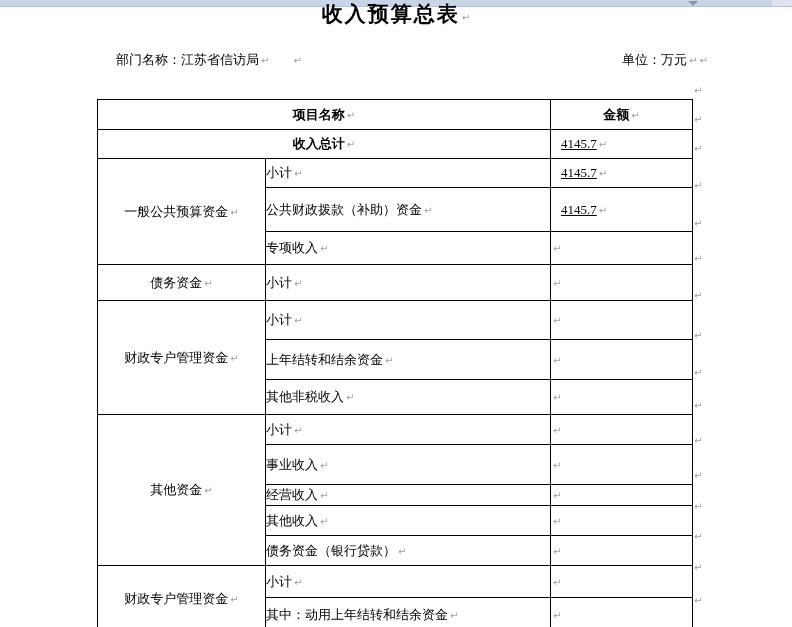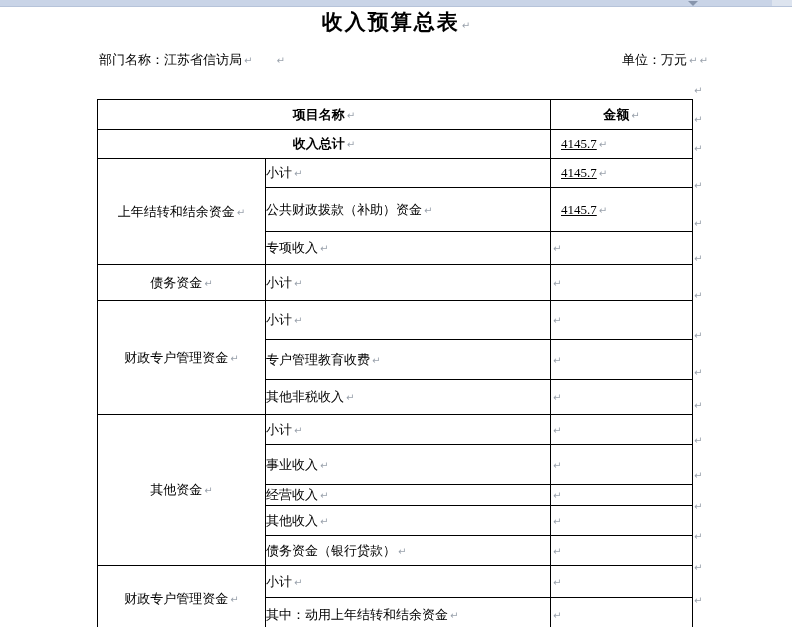--- a/index.html
+++ b/index.html
@@ -6,25 +6,25 @@
   body{font-family:"Liberation Serif","DejaVu Serif",serif;}
   .screen{position:relative;width:792px;height:627px;background:#ffffff;overflow:hidden;}
 
   
   .chrome-strip{position:absolute;left:0;top:0;width:792px;height:6px;background:#c9d4e7;border-bottom:1px solid #b6c3d9;}
   .chrome-strip .lighter{position:absolute;right:0;top:0;width:20px;height:6px;background:#dde4ef;}
   .ruler-marker{position:absolute;left:688px;top:1px;width:0;height:0;
     border-left:5px solid transparent;border-right:5px solid transparent;border-top:5px solid #8795ac;}
 
   
-  .title-line{position:absolute;left:0;top:8px;width:792px;text-align:center;}
+  .title-line{position:absolute;left:0;top:0;width:792px;text-align:center;}
   .title-line .title{font-size:21px;font-weight:bold;color:#000;letter-spacing:2px;}
 
   
-  .dept{position:absolute;left:99px;top:51px;font-size:13px;color:#000;}
+  .dept{position:absolute;left:116px;top:51px;font-size:13px;color:#000;}
   .unit{position:absolute;left:622px;top:51px;font-size:13px;color:#000;}
 
   
   .mk{font-family:"DejaVu Sans",sans-serif;font-size:10px;color:#9aa2ac;font-weight:normal;margin-left:2px;vertical-align:baseline;}
   .mk2{margin-left:24px;}
 
   
   table.budget{position:absolute;left:97px;top:75px;border-collapse:collapse;table-layout:fixed;width:595px;margin-top:24px;}
   table.budget th, table.budget td{border:1px solid #000;padding:0;font-size:13px;color:#000;vertical-align:middle;overflow:hidden;}
   table.budget th{font-weight:bold;text-align:center;}
@@ -73,21 +73,21 @@
       <th colspan="2"><span>项目名称</span><span class="mk">↵</span></th>
       <th><span>金额</span><span class="mk">↵</span></th>
     </tr>
 
     <tr style="height:29px">
       <td colspan="2" class="total-cell"><span>收入总计</span><span class="mk">↵</span></td>
       <td class="amt"><span class="amt-val">4145.7</span><span class="mk">↵</span></td>
     </tr>
 
     <tr style="height:29px">
-      <td class="grp" rowspan="3"><span>上年结转和结余资金</span><span class="mk">↵</span></td>
+      <td class="grp" rowspan="3"><span>一般公共预算资金</span><span class="mk">↵</span></td>
       <td class="item"><span>小计</span><span class="mk">↵</span></td>
       <td class="amt"><span class="amt-val">4145.7</span><span class="mk">↵</span></td>
     </tr>
     <tr style="height:44px">
       <td class="item"><span>公共财政拨款（补助）资金</span><span class="mk">↵</span></td>
       <td class="amt"><span class="amt-val">4145.7</span><span class="mk">↵</span></td>
     </tr>
     <tr style="height:33px">
       <td class="item"><span>专项收入</span><span class="mk">↵</span></td>
       <td class="amt"><span class="amt-val"></span><span class="mk">↵</span></td>
@@ -98,21 +98,21 @@
       <td class="item"><span>小计</span><span class="mk">↵</span></td>
       <td class="amt"><span class="amt-val"></span><span class="mk">↵</span></td>
     </tr>
 
     <tr style="height:39px">
       <td class="grp" rowspan="3"><span>财政专户管理资金</span><span class="mk">↵</span></td>
       <td class="item"><span>小计</span><span class="mk">↵</span></td>
       <td class="amt"><span class="amt-val"></span><span class="mk">↵</span></td>
     </tr>
     <tr style="height:40px">
-      <td class="item"><span>专户管理教育收费</span><span class="mk">↵</span></td>
+      <td class="item"><span>上年结转和结余资金</span><span class="mk">↵</span></td>
       <td class="amt"><span class="amt-val"></span><span class="mk">↵</span></td>
     </tr>
     <tr style="height:35px">
       <td class="item"><span>其他非税收入</span><span class="mk">↵</span></td>
       <td class="amt"><span class="amt-val"></span><span class="mk">↵</span></td>
     </tr>
 
     <tr style="height:30px">
       <td class="grp" rowspan="5"><span>其他资金</span><span class="mk">↵</span></td>
       <td class="item"><span>小计</span><span class="mk">↵</span></td>

